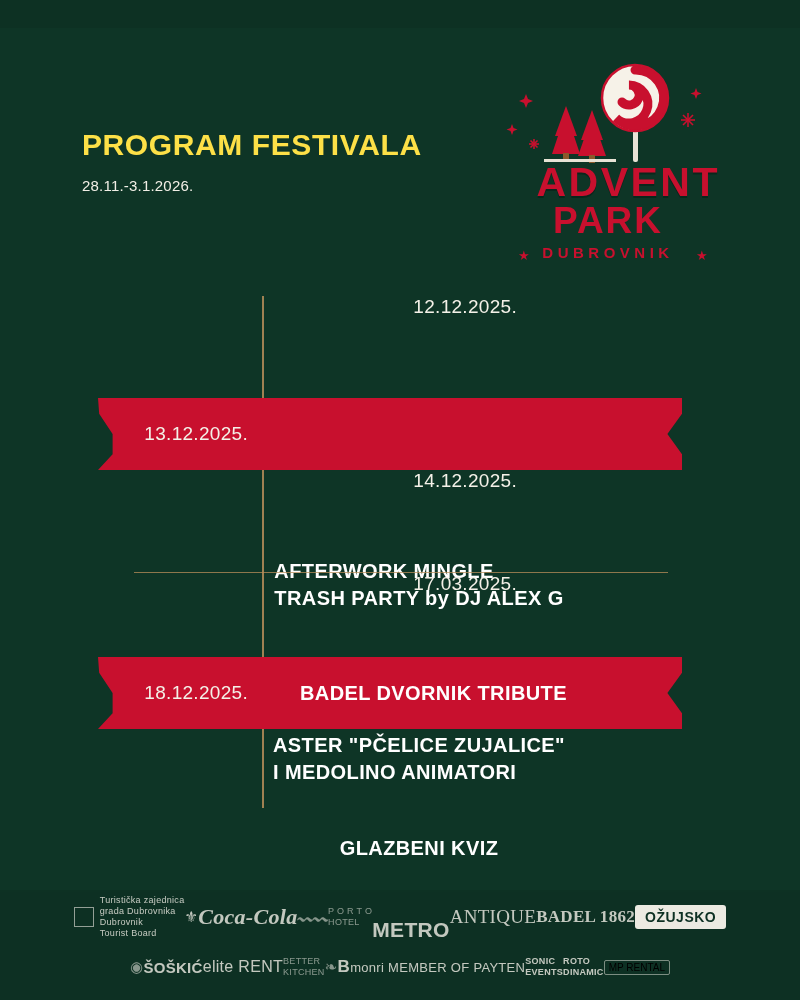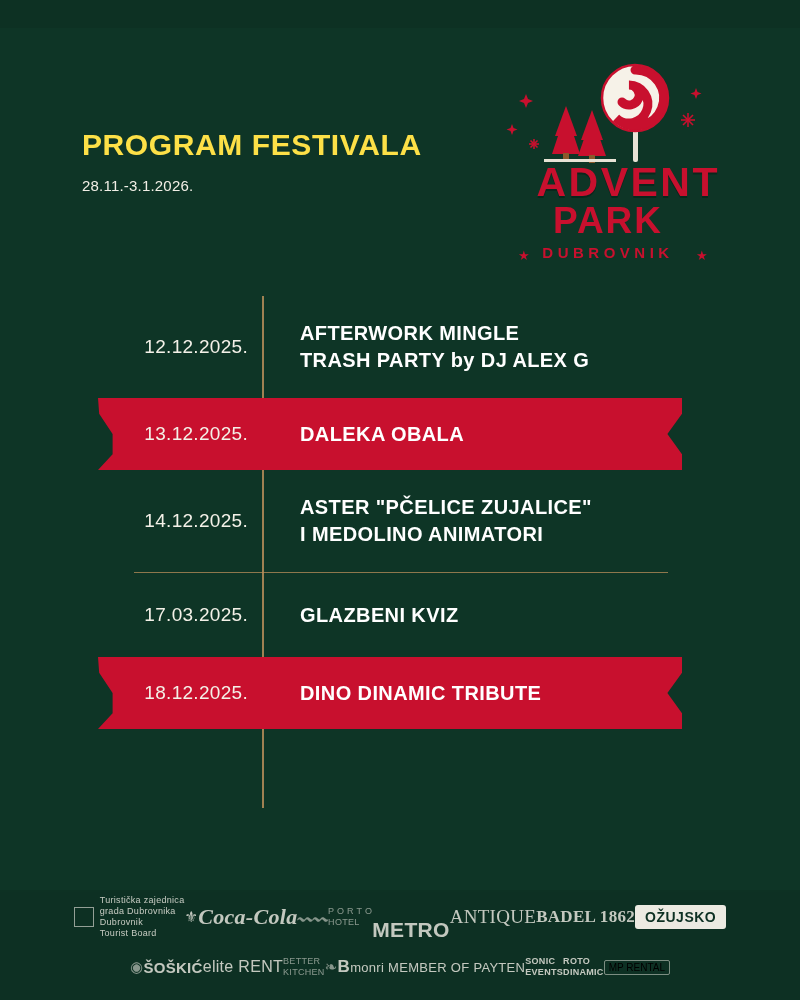--- a/index.html
+++ b/index.html
@@ -122,21 +122,21 @@
     flex: 0 0 262px;
   }
   .row .name {
     padding-left: 38px;
     color: #ffffff;
     font-size: 20px;
     font-weight: bold;
     line-height: 1.35;
     letter-spacing: .4px;
   }
-  .row.plain { height: 84px; }
+  .row.plain { height: 84px; flex-direction: column; }
   .row.plain.tall { height: 102px; }
 
   
   .row.hl {
     height: 72px;
     margin: 0;
   }
   .ribbon {
     position: absolute;
     left: 98px;
@@ -279,21 +279,20 @@
 
     <div class="row plain tall">
       <div class="date">12.12.2025.</div>
       <div class="name">AFTERWORK MINGLE<br>TRASH PARTY by DJ ALEX G</div>
     </div>
 
     <div class="row hl">
       <div class="ribbon"></div>
       <div class="ribbon-inner">
         <div class="date">13.12.2025.</div>
-        <div class="name">DALEKA OBALA</div>
       </div>
     </div>
 
     <div class="row plain tall">
       <div class="date">14.12.2025.</div>
       <div class="name">ASTER "PČELICE ZUJALICE"<br>I MEDOLINO ANIMATORI</div>
     </div>
 
     <div style="position:relative; height:1px;">
       <div class="divider"></div>
@@ -301,21 +300,21 @@
 
     <div class="row plain">
       <div class="date">17.03.2025.</div>
       <div class="name">GLAZBENI KVIZ</div>
     </div>
 
     <div class="row hl">
       <div class="ribbon"></div>
       <div class="ribbon-inner">
         <div class="date">18.12.2025.</div>
-        <div class="name">DINO DINAMIC TRIBUTE</div>
+        <div class="name">BADEL DVORNIK TRIBUTE</div>
       </div>
     </div>
 
   </div>
 
   <div class="sponsors">
     <div class="sp-row">
       <div class="sp-stack">
         <span class="sp-mark"></span>
         <span class="sp small">Turistička zajednica<br>grada Dubrovnika<br>Dubrovnik<br>Tourist Board</span>

